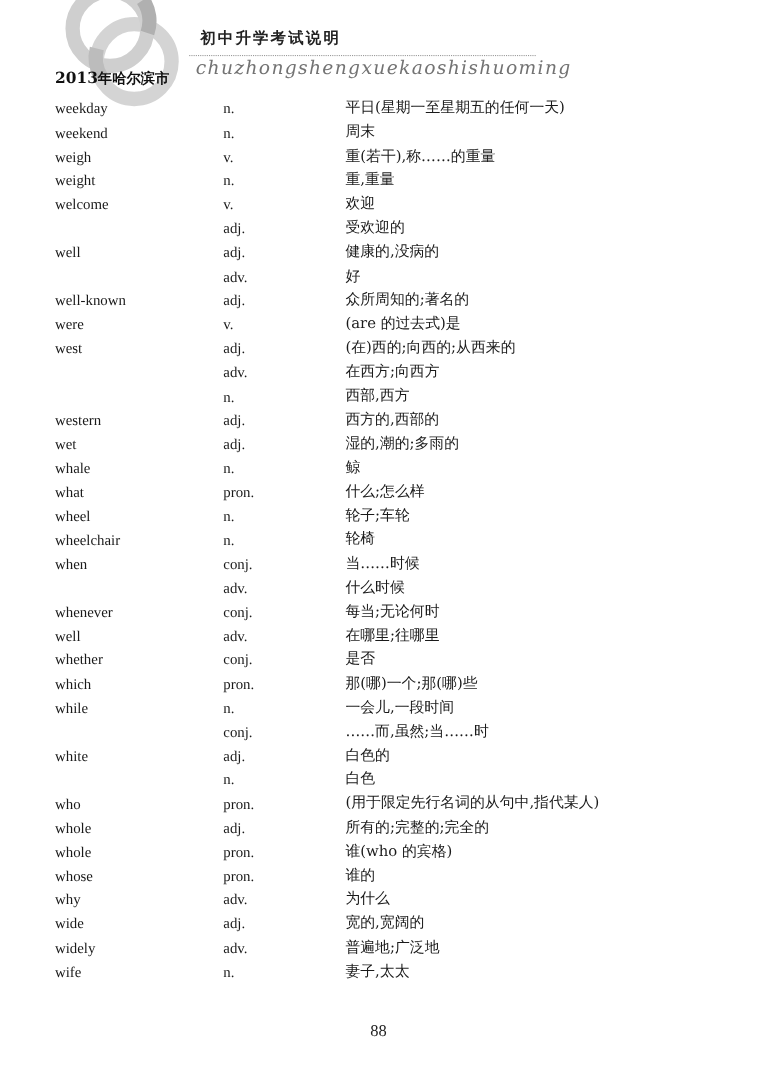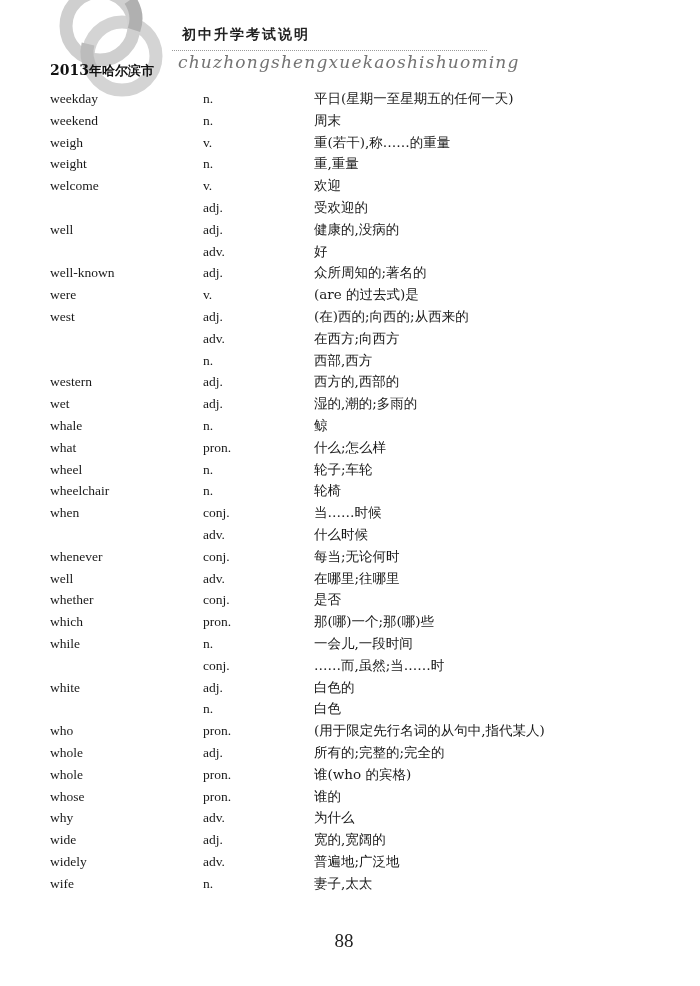--- a/index.html
+++ b/index.html
@@ -101,21 +101,21 @@
       font-family: "DejaVu Serif", serif;
       font-size: 13.5px;
     }
     .page-number {
       position: absolute;
       left: 0;
       width: 700px;
       top: 930px;
       text-align: center;
       font-family: "Liberation Serif", "DejaVu Serif", serif;
-      font-size: 19px;
+      font-size: 15px;
       color: #222;
       padding-left: 0px;
     }
     .page-number span {
       display: inline-block;
       margin-left: -12px;
     }
   </style>
 </head>
 <body>

